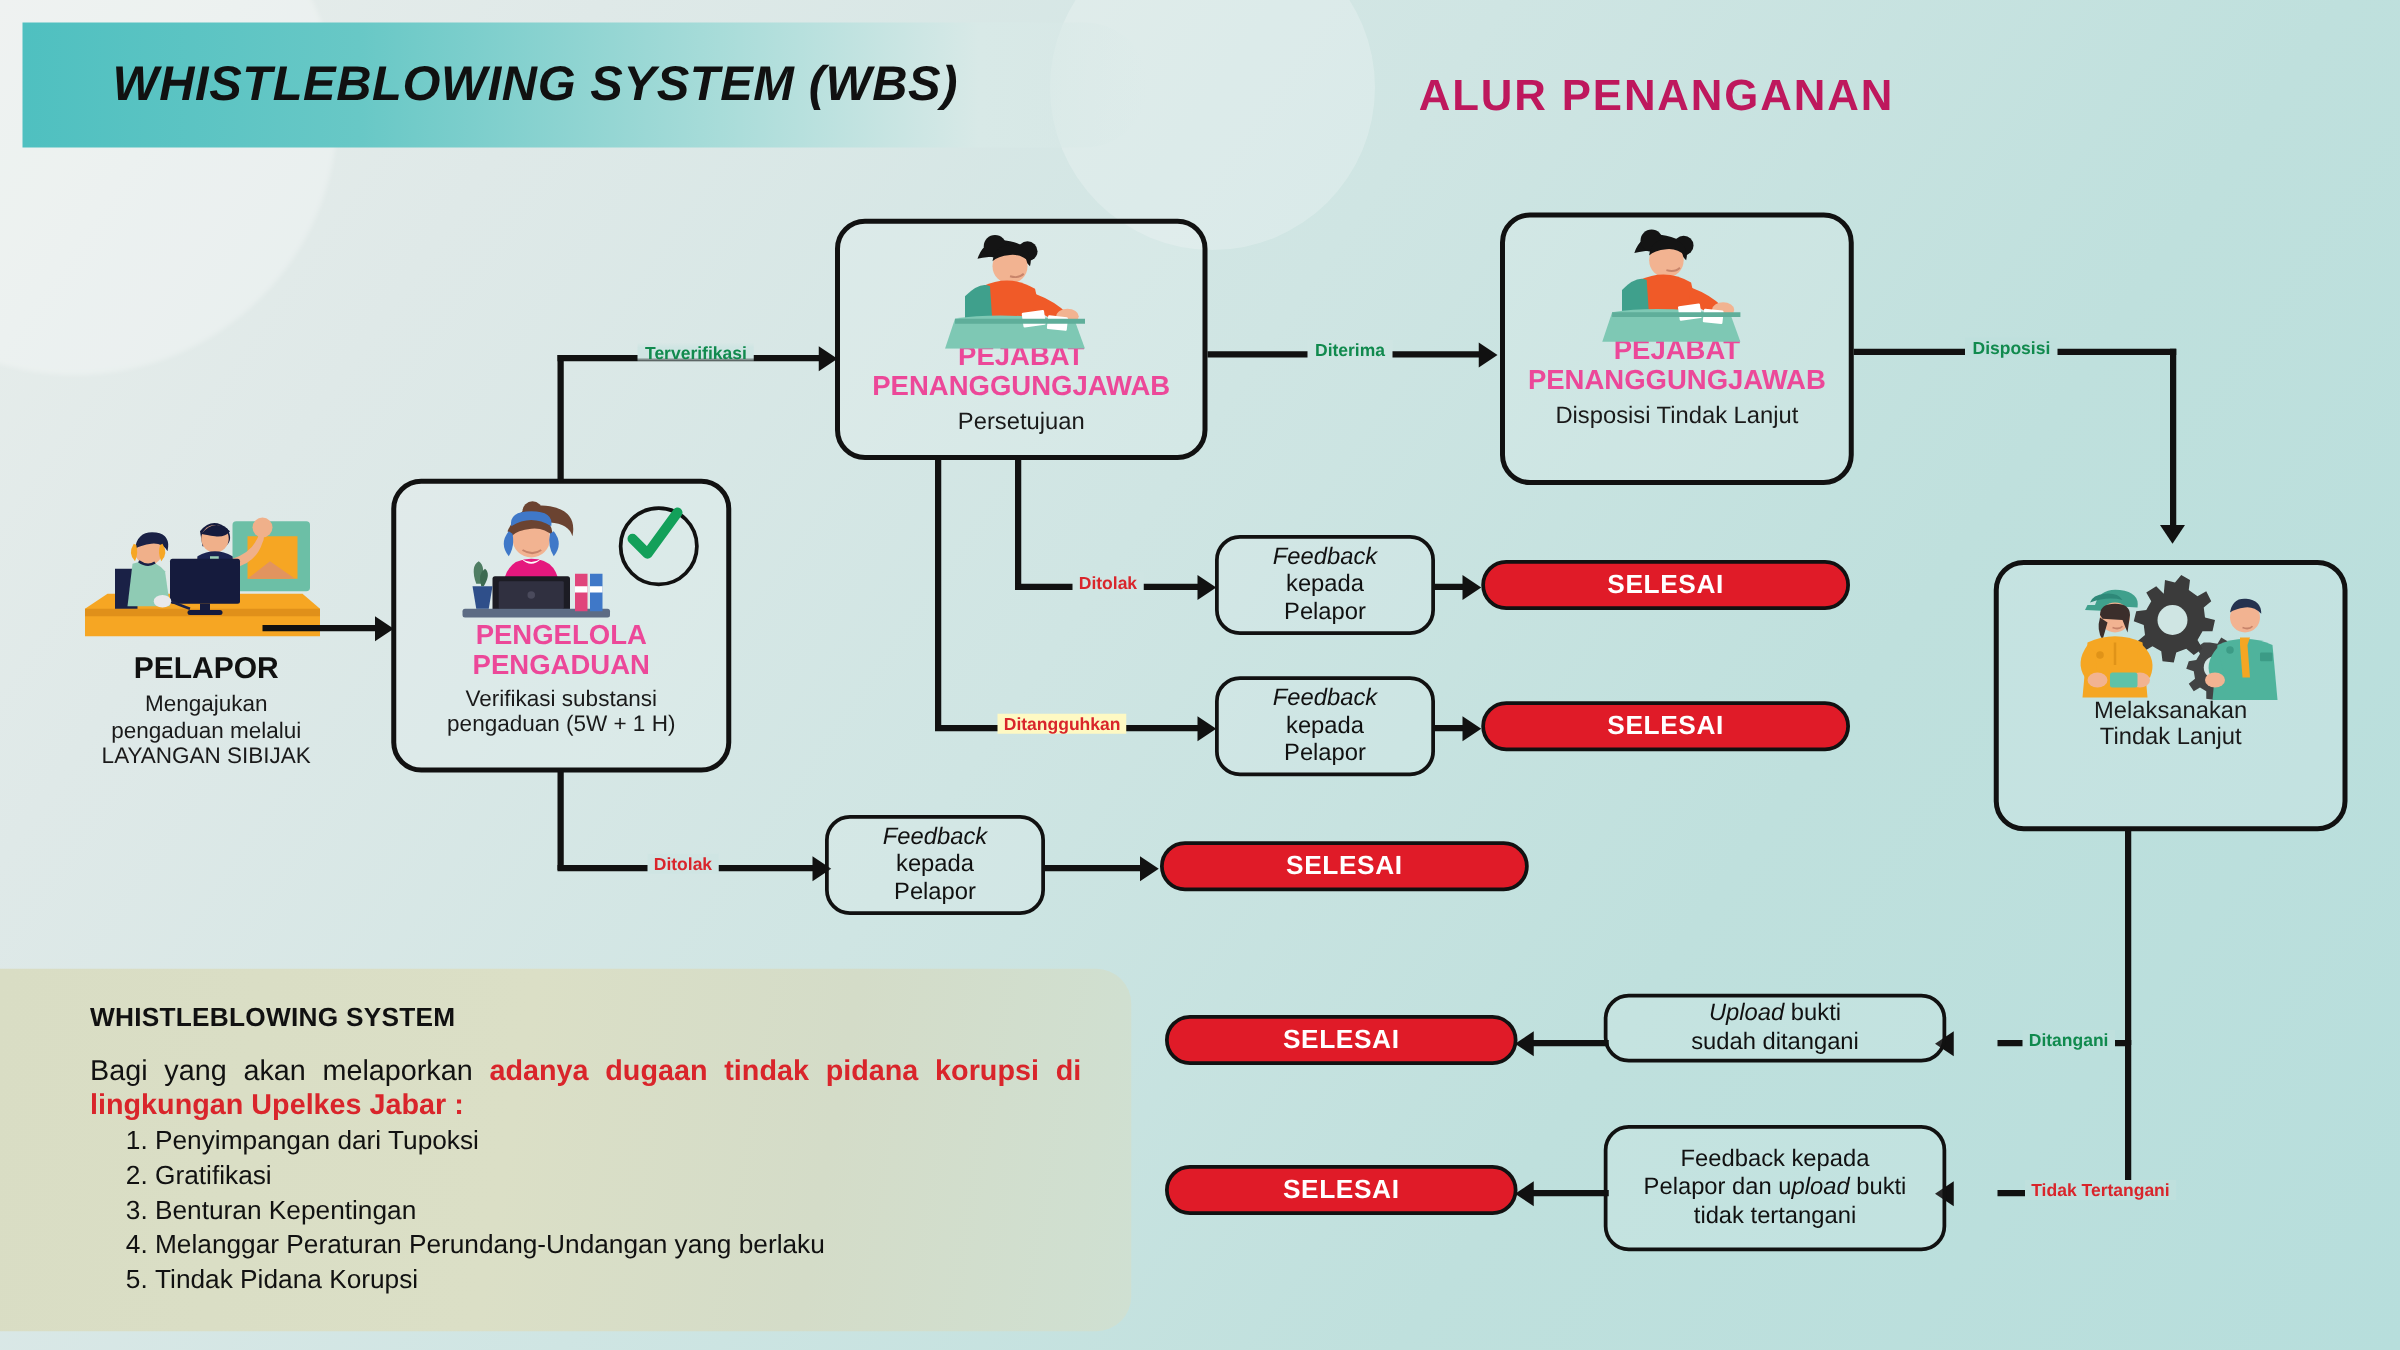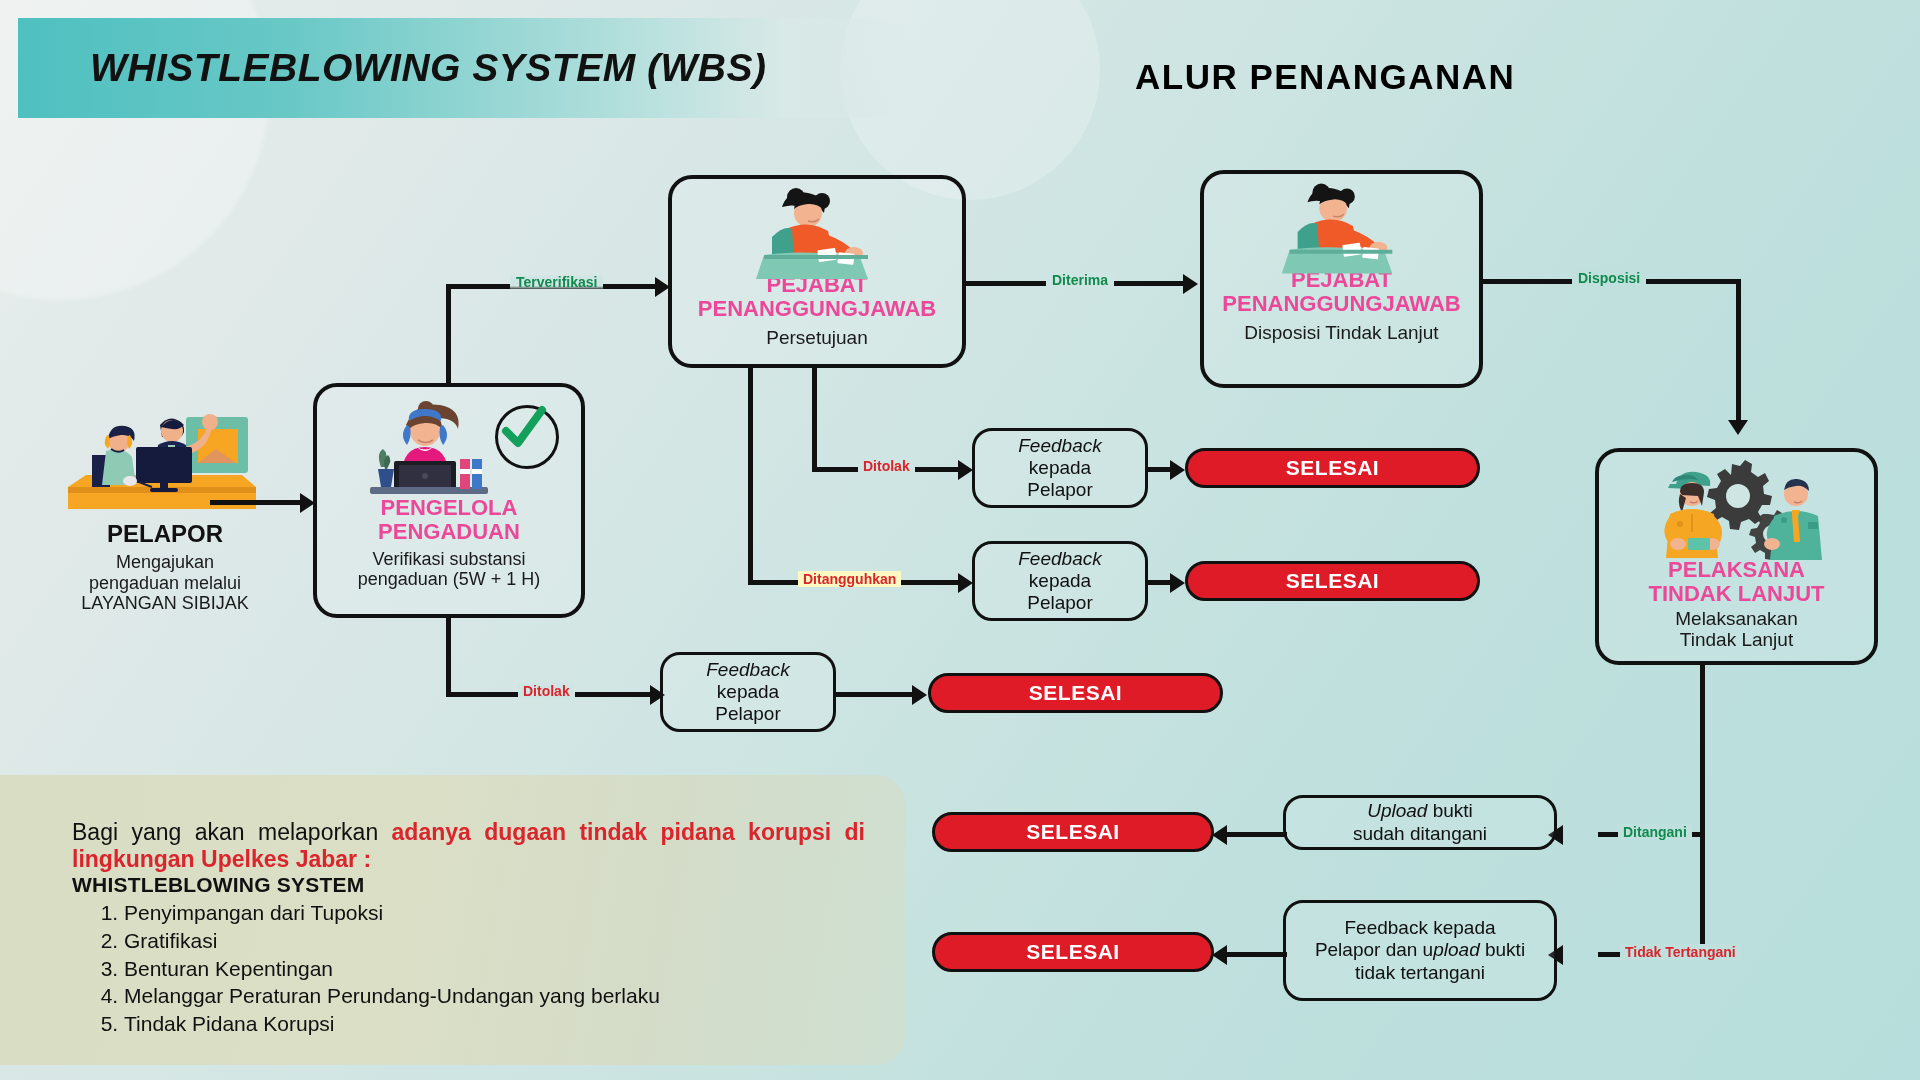--- a/index.html
+++ b/index.html
@@ -16,21 +16,21 @@
     border-radius:0 60px 60px 0;
     background:linear-gradient(90deg,#4fc0c0 0%,#68c8c6 30%,#a8dcd9 62%,#d8e9e7 85%,rgba(226,236,234,0) 100%);
     display:flex;align-items:center;
   }
   #title-text{
     margin-left:72px;font-size:39px;font-weight:bold;font-style:italic;
     color:#111;letter-spacing:.5px;white-space:nowrap;
   }
   #alur-title{
     position:absolute;left:1135px;top:57px;font-size:35px;font-weight:bold;
-    color:#000000;letter-spacing:1.5px;white-space:nowrap;
+    color:#be185d;letter-spacing:1.5px;white-space:nowrap;
   }
 
   
   .node{
     position:absolute;box-sizing:border-box;
     border:4px solid #111;border-radius:24px;
     background:rgba(255,255,255,0.12);
     display:flex;flex-direction:column;align-items:center;justify-content:flex-start;
     text-align:center;
   }
@@ -266,24 +266,20 @@
     <circle cx="164" cy="36" r="12" fill="#f2b391"></circle>
     <path d="M152 32 q2 -12 13 -11 q12 1 12 12 q-6 -6 -13 -5 q-8 1 -12 4z" fill="#24324f"></path>
     <path d="M162 44 q5 2 8 -1" stroke="#c8846a" stroke-width="1.4" fill="none"></path>
     <path d="M142 58 q22 -10 44 0 l4 44 l-52 0z" fill="#4fb39c"></path>
     <path d="M160 52 l8 0 l-2 6 l2 26 l-6 0 l-2 -26z" fill="#f5a623"></path>
     <rect x="176" y="64" width="10" height="7" rx="1" fill="#3c9b86"></rect>
     <path d="M142 60 q-12 14 -4 26 q6 2 10 -2z" fill="#4fb39c"></path>
     <ellipse cx="140" cy="86" rx="8" ry="6" fill="#f2b391"></ellipse>
     <circle cx="152" cy="62" r="3" fill="#3c9b86"></circle>
   </svg>
-  <div class="n-title" style="font-size:22px;margin-top:2px;">
-    <div>PELAKSANA</div>
-    <div>TINDAK LANJUT</div>
-  </div>
   <div class="n-sub" style="font-size:19px;margin-top:2px;">
     <div>Melaksanakan</div>
     <div>Tindak Lanjut</div>
   </div>
 </div>
 
 <div class="ln v" style="left:446px;top:284px;height:101px;"></div>
 <div class="ln h" style="left:446px;top:284px;width:218px;"></div>
 <div class="arrow r" style="left:655px;top:277px;"></div>
 <div class="elabel green" style="left:510px;top:274px;background:linear-gradient(180deg,rgba(207,229,227,0),rgba(207,229,227,1) 25%,rgba(207,229,227,1) 75%,rgba(207,229,227,0));padding:0 6px;">Terverifikasi</div>
@@ -374,24 +370,24 @@
       <span>Pelapor dan u</span><span class="ital">pload</span><span> bukti</span>
     </div>
     <div>tidak tertangani</div>
   </div>
 </div>
 <div class="ln h" style="left:1225px;top:952px;width:62px;"></div>
 <div class="arrow l" style="left:1212px;top:945px;"></div>
 <div class="selesai" style="left:932px;top:932px;width:282px;">SELESAI</div>
 
 <div id="info-panel">
+  <div id="info-heading">WHISTLEBLOWING SYSTEM</div>
   <div id="info-para">
     <span>Bagi yang akan melaporkan </span><span class="hl">adanya dugaan tindak pidana korupsi di lingkungan Upelkes Jabar :</span>
   </div>
-  <div id="info-heading">WHISTLEBLOWING SYSTEM</div>
   <ol id="info-list">
     <li>Penyimpangan dari Tupoksi</li>
     <li>Gratifikasi</li>
     <li>Benturan Kepentingan</li>
     <li>Melanggar Peraturan Perundang-Undangan yang berlaku</li>
     <li>Tindak Pidana Korupsi</li>
   </ol>
 </div>
 
 </body></html>

